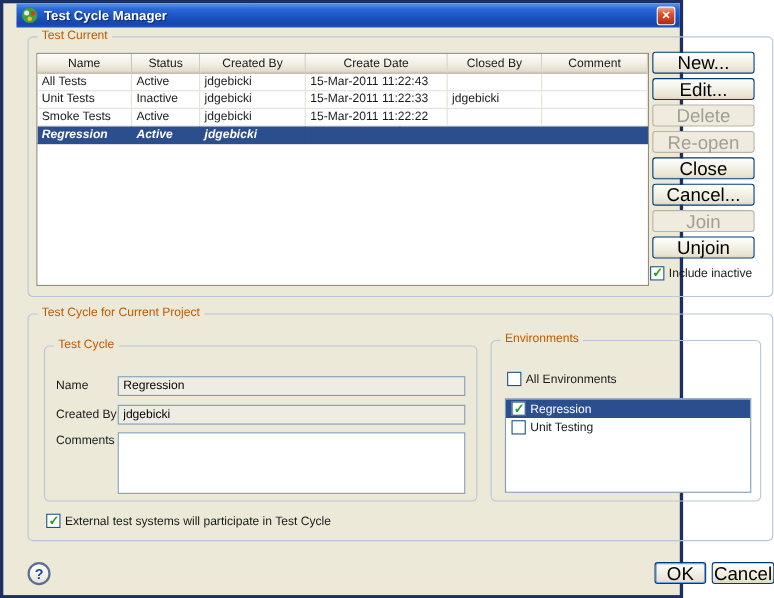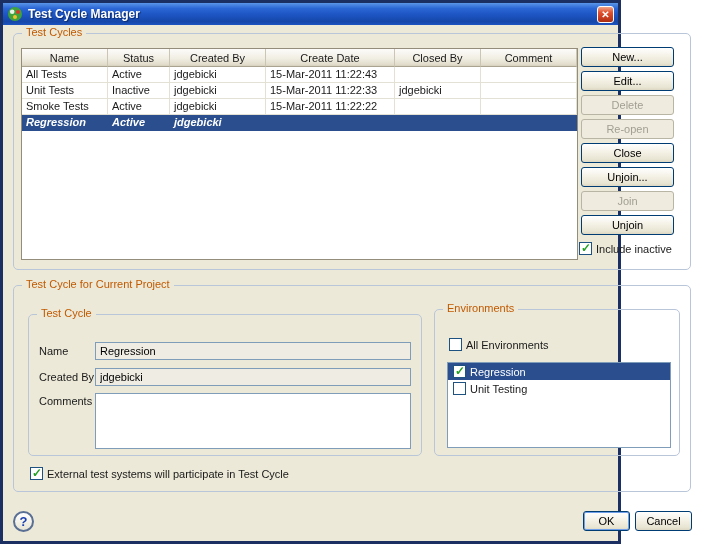--- a/index.html
+++ b/index.html
@@ -1,19 +1,19 @@
 <!DOCTYPE html>
 <html><head>
 <meta charset="utf-8">
 <style>
   * { margin:0; padding:0; box-sizing:border-box; }
   html,body { width:704px; height:544px; }
   body { font-family:"Liberation Sans", sans-serif; font-size:11px; color:#1a1a1a; background:#fff; }
 
-  .window { position:relative; width:621px; height:544px; background:#ece9d8; border:3px solid #1b2f63; }
+  .window { position:relative; width:621px; height:544px; background:#ece9d8; border:3px solid #1b2f63;padding-left:12px; }
 
   
   .titlebar { height:22px; display:flex; align-items:center; gap:5px; padding:0 4px;
     background:linear-gradient(180deg,#5a96e8 0%, #2a66d4 25%, #1c54c2 55%, #1647a8 85%, #1c54c2 100%); }
   .titlebar .title { flex:1; color:#fff; font-weight:bold; font-size:12px; text-shadow:1px 1px 1px #0a2a6a; }
   .close-btn { width:17px; height:17px; border:1px solid #fff; border-radius:3px; color:#fff; font-size:10px; font-weight:bold;
     display:flex; align-items:center; justify-content:center;
     background:linear-gradient(180deg,#f0a58c 0%, #e15230 35%, #c0371a 80%, #a72d12 100%); cursor:default; }
 
   .content { position:relative; width:698px; height:516px; }
@@ -30,21 +30,21 @@
     border-right:1px solid #cbc6b4; border-bottom:1px solid #aba globale;
     border-bottom:1px solid #aba globale; }
   .th { border-bottom:1px solid #a9a390; }
   .tr { display:flex; height:16px; align-items:stretch; border-bottom:1px solid #e3e1d6; }
   .td { padding:1px 4px; overflow:hidden; white-space:nowrap; border-right:1px solid #e3e1d6; }
   .tr.selected { background:#2a4e8e; color:#fff; font-weight:bold; font-style:italic; border-bottom-color:#2a4e8e; }
   .tr.selected .td { border-right-color:#2a4e8e; }
   .c0{width:86px;} .c1{width:62px;} .c2{width:96px;} .c3{width:129px;} .c4{width:86px;} .c5{flex:1;}
 
   
-  .btn { height:20px; width:93px; font-family:inherit; font-size:11px; border:1px solid #003c74; border-radius:3px;
+  .btn { height:20px; width:93px; font-family:inherit; font-size:17px; border:1px solid #003c74; border-radius:3px;
     background:linear-gradient(180deg,#ffffff 0%, #f4f1e6 45%, #e9e5d3 85%, #dcd7c2 100%); cursor:default; }
   .btn.disabled { color:#a19f92; border-color:#b8b5a5; background:#efecdf; }
   .btn.default { box-shadow: inset 0 0 0 1px #6f9fe8; }
 
   
   .cbrow { position:absolute; display:flex; align-items:flex-end; gap:4px; white-space:nowrap; }
   .cb { width:13px; height:13px; background:#fff; border:1px solid #1d5281; position:relative; flex:none; }
   .cb.checked::after { content:"✓"; position:absolute; left:1px; top:-2px; font-size:12px; font-weight:bold; color:#21a121; }
 
   
@@ -78,21 +78,21 @@
         <circle cx="8" cy="11" r="2" fill="#f2c12e"></circle>
       </svg>
     </span>
     <span class="title">Test Cycle Manager</span>
     <span class="close-btn">✕</span>
   </div>
 
   <div class="content">
 
     <div class="group" style="left:10px; top:8px; width:678px; height:237px;">
-      <span class="glabel">Test Cycles</span>
+      <span class="glabel">Test Current</span>
 
       <div class="tablebox" style="left:7px; top:14px; width:557px; height:212px;">
         <div class="thead">
           <div class="th c0">Name</div>
           <div class="th c1">Status</div>
           <div class="th c2">Created By</div>
           <div class="th c3">Create Date</div>
           <div class="th c4">Closed By</div>
           <div class="th c5">Comment</div>
         </div>
@@ -128,21 +128,21 @@
           <div class="td c5"></div>
         </div>
       </div>
 
       <div style="position:absolute; left:567px; top:13px; display:flex; flex-direction:column; gap:4px;">
         <button type="button" class="btn">New...</button>
         <button type="button" class="btn">Edit...</button>
         <button type="button" class="btn disabled">Delete</button>
         <button type="button" class="btn disabled">Re-open</button>
         <button type="button" class="btn">Close</button>
-        <button type="button" class="btn">Unjoin...</button>
+        <button type="button" class="btn">Cancel...</button>
         <button type="button" class="btn disabled">Join</button>
         <button type="button" class="btn">Unjoin</button>
       </div>
 
       <div class="cbrow" style="left:565px; top:208px;">
         <span class="cb checked"></span>
         <span>Include inactive</span>
       </div>
     </div>
 

